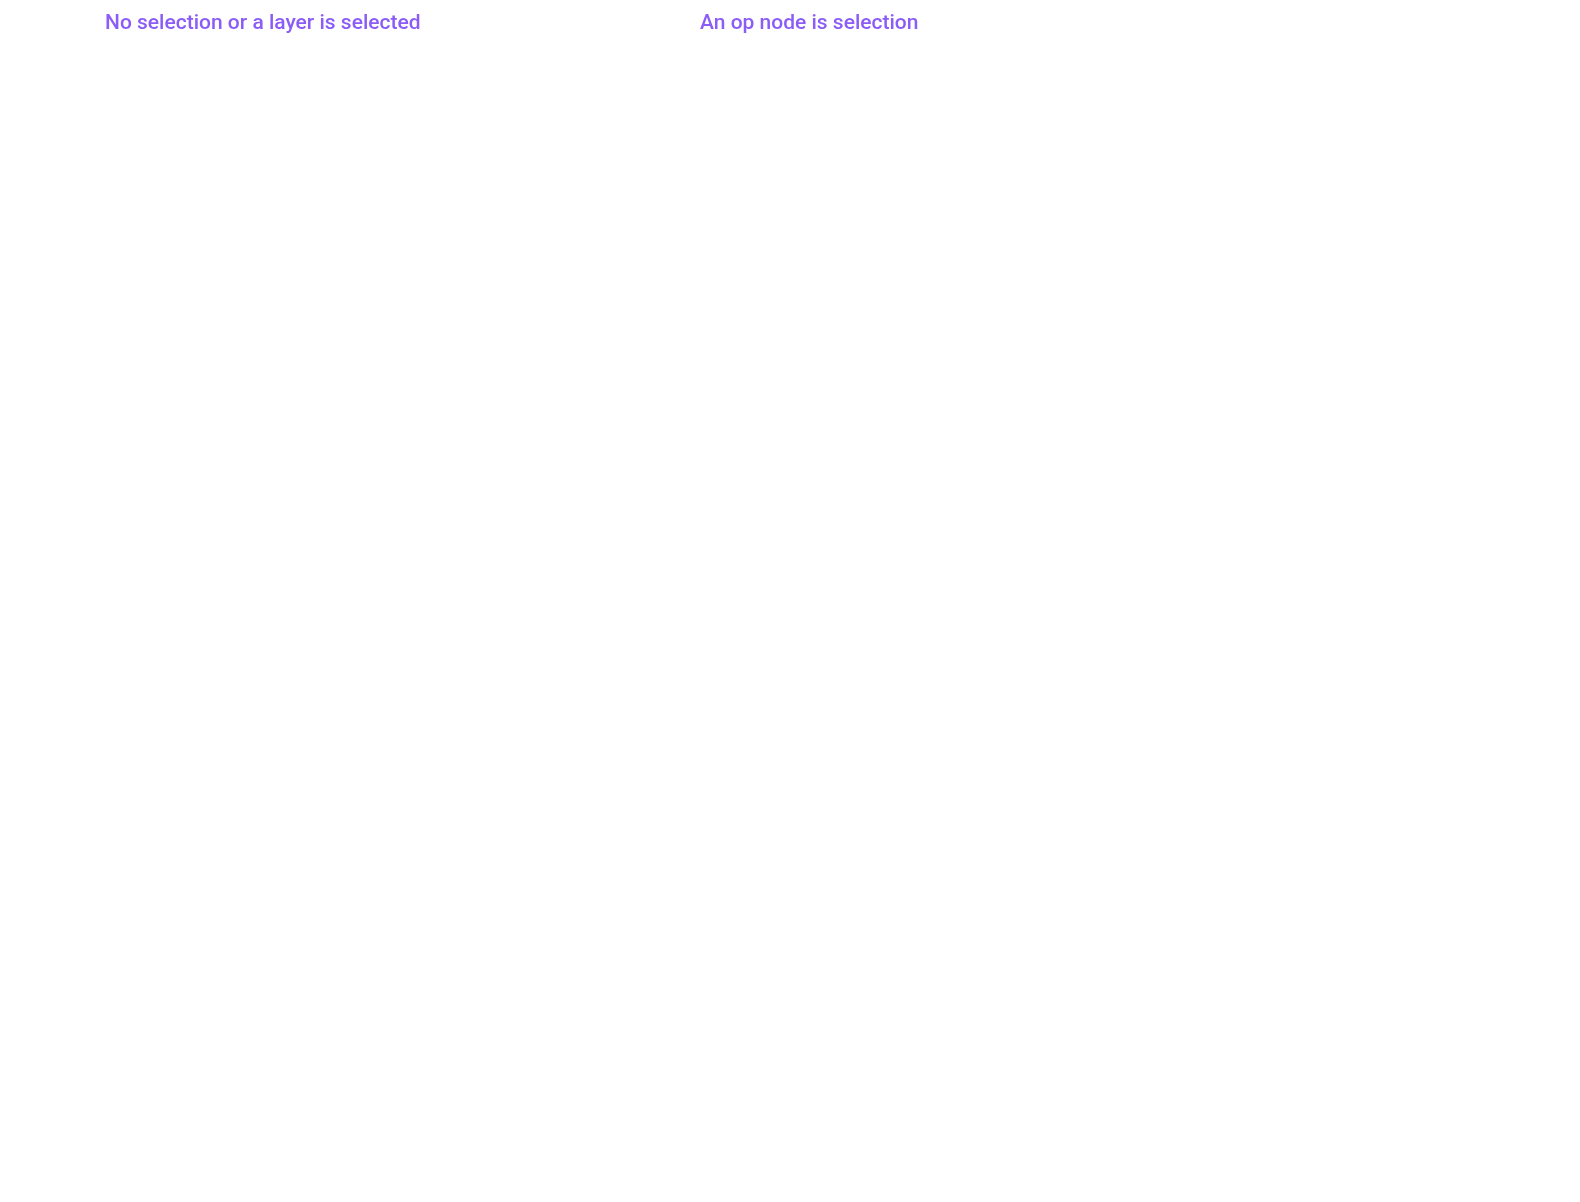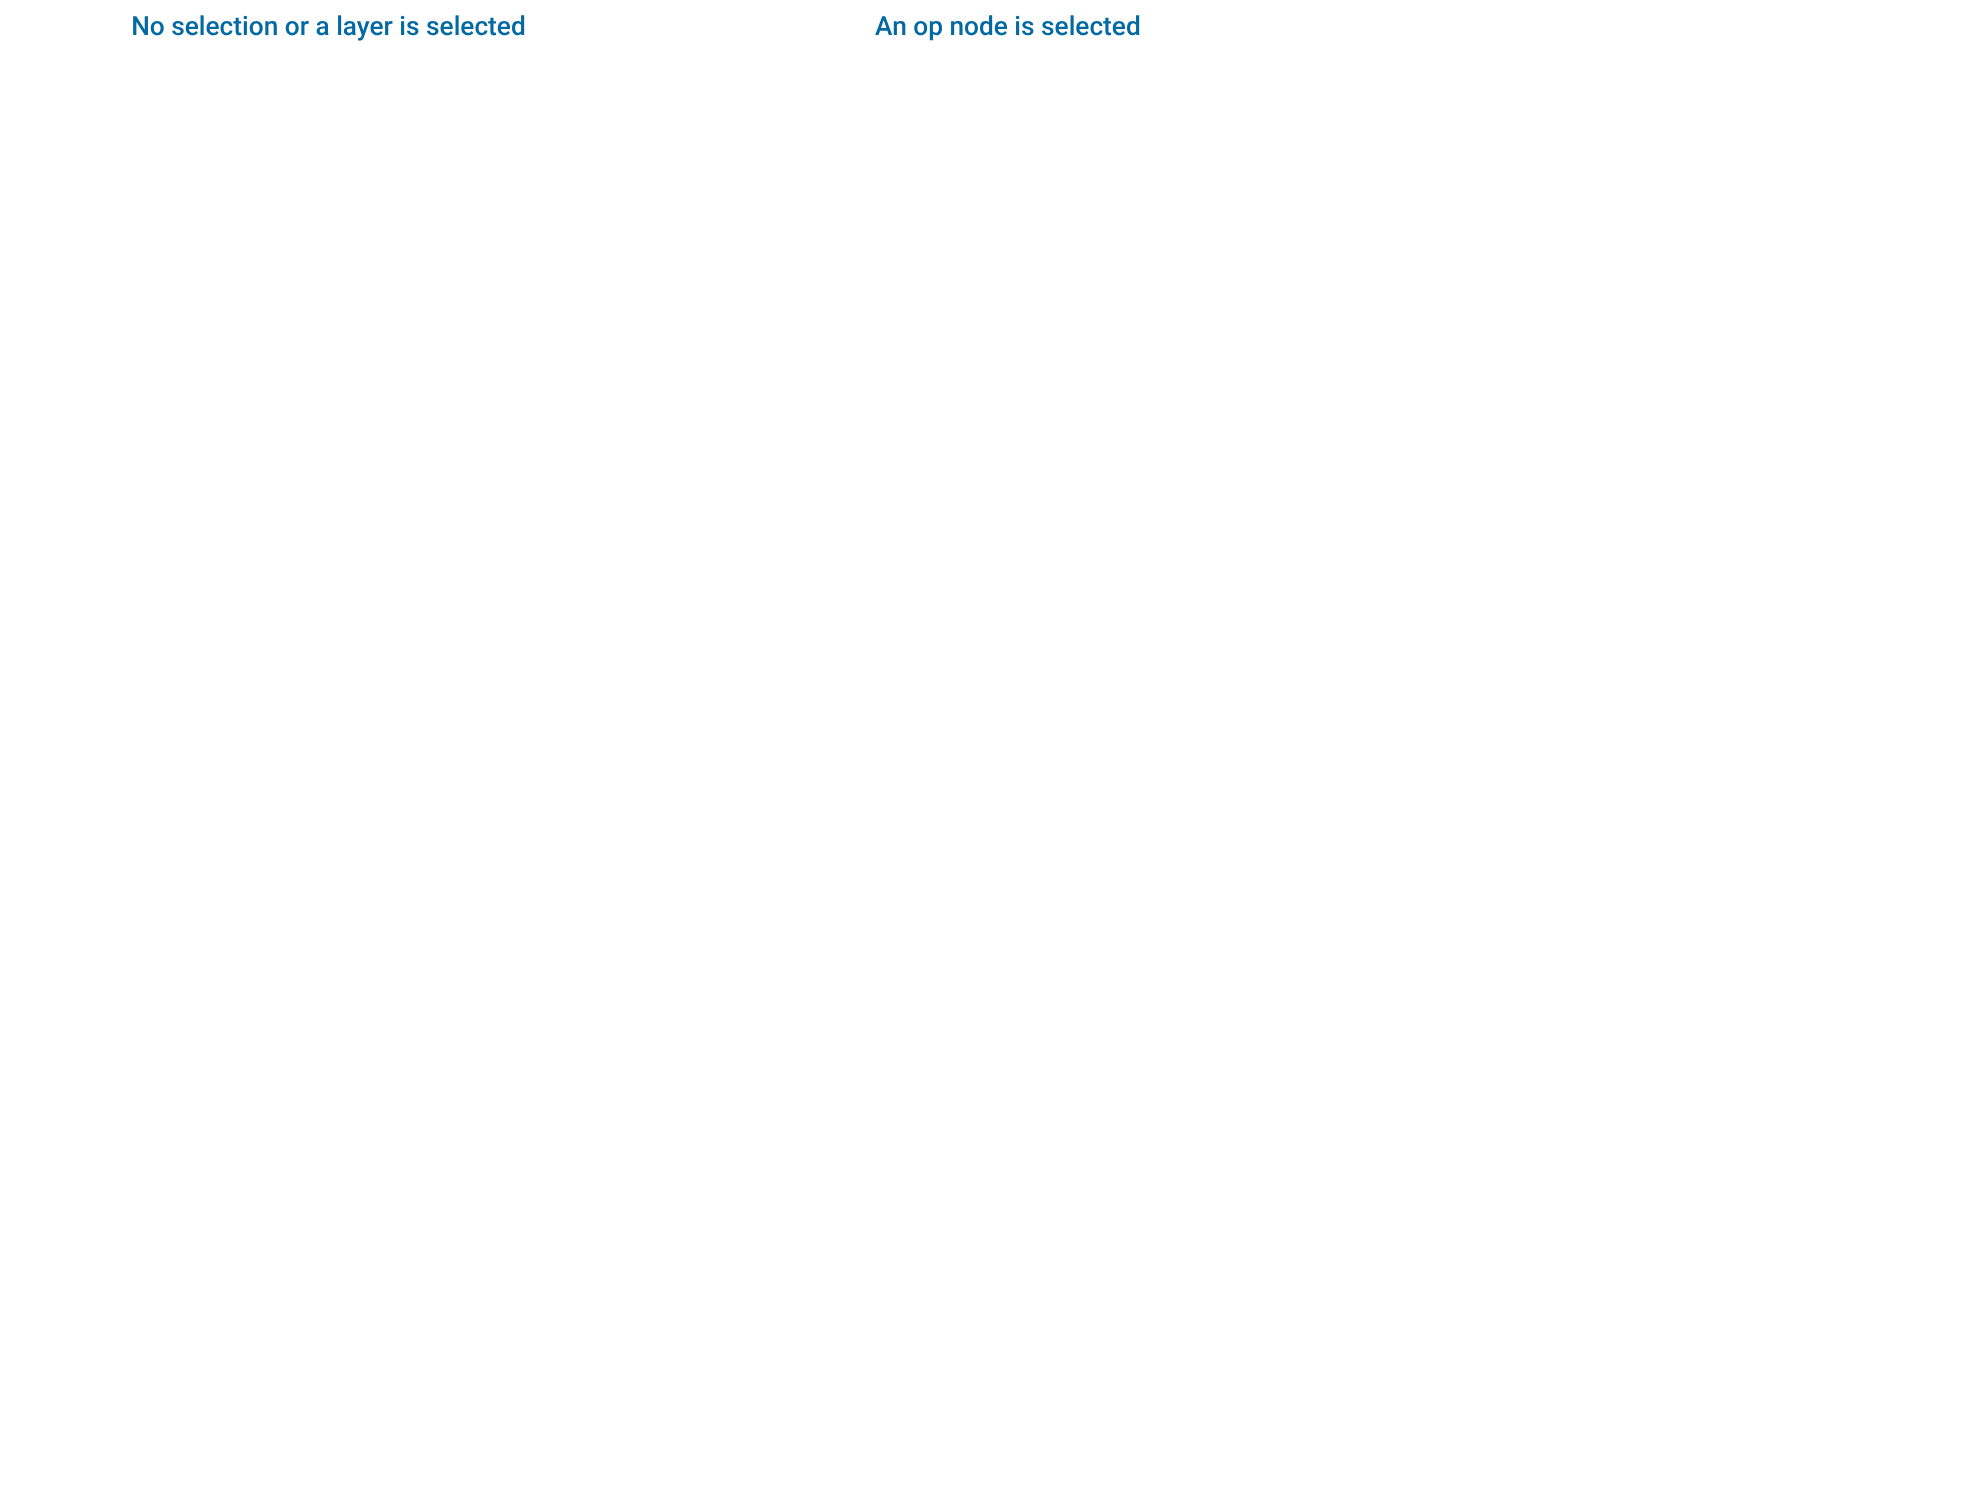--- a/index.html
+++ b/index.html
@@ -8,21 +8,21 @@
   font-size: 17px;
   color: #222;
   background: #fff;
   padding: 10px 20px 40px 20px;
 }
 .canvas {
   position: relative;
   width: 1580px;
 }
 .sec-title {
-  color: #0369a1;
+  color: #8b5cf6;
   font-size: 21px;
   font-weight: 500;
   margin-bottom: 20px;
 }
 .panel {
   border: 1px solid #e0e0e0;
   border-radius: 4px;
   background: #fff;
   padding: 0;
 }
@@ -477,21 +477,21 @@
                 </td>
               </tr>
             </tbody>
         </table>
       </div>
 
     </div>
   </div>
 
   <div class="right-col">
-    <div class="sec-title">An op node is selected</div>
+    <div class="sec-title">An op node is selection</div>
     <div class="panel" style="padding-bottom:12px;">
       <div class="panel-header">
         <span class="chevron">
           <svg width="14" height="14" viewBox="0 0 14 14">
               <path d="M2 9 L7 4 L12 9" stroke="#333" stroke-width="2" fill="none"></path>
             </svg>
         </span>
         <span class="panel-title">NODE DATA PROVIDERS</span>
       </div>
       <div id="bars-right" style="padding-top:6px;">

